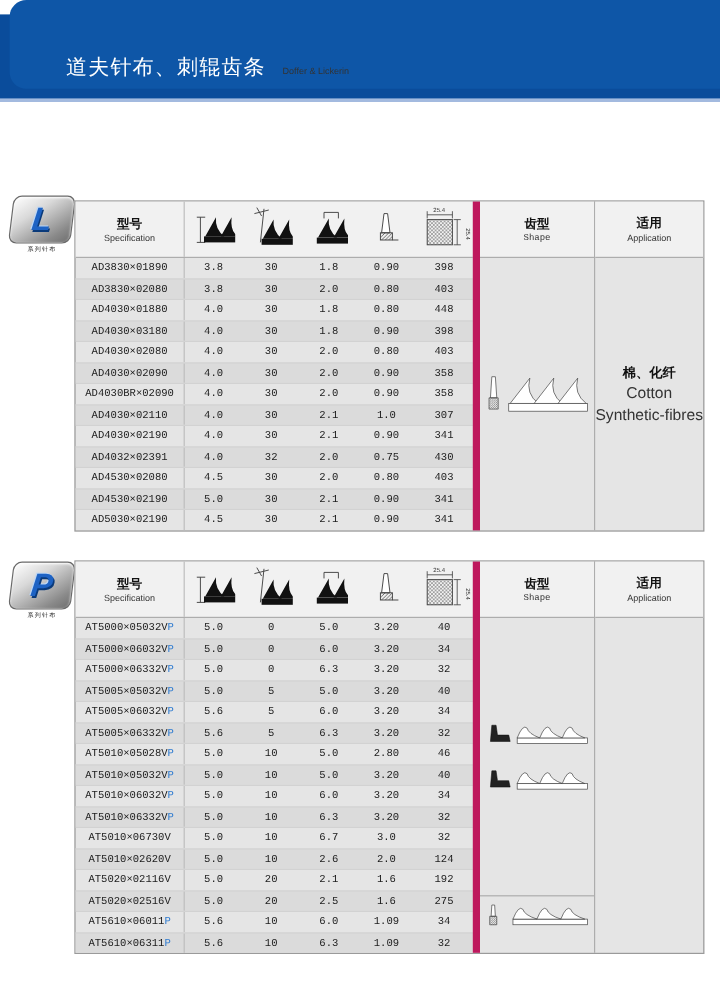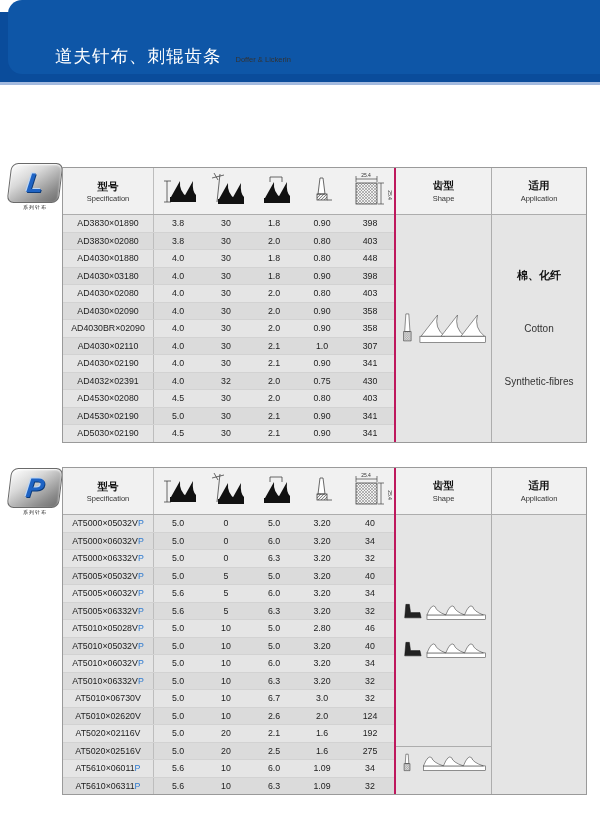--- a/index.html
+++ b/index.html
@@ -21,47 +21,47 @@
               border:1px solid #6a6a6a;border-radius:7px;transform:skewX(-7deg);
               display:flex;align-items:center;justify-content:center;box-shadow:inset 0 1px 2px #fff;}
   .logo-letter{font-size:27px;line-height:1;font-weight:bold;font-style:italic;color:#1E63C4;
                text-shadow:1px 1px 0 #0a3a7a, -1px -1px 0 #bcd6f5;}
   .logo-cap{font-size:5px;color:#222;margin-top:1px;letter-spacing:1px;white-space:nowrap;}
 
   
   .tbl{position:absolute;left:62px;width:523px;display:flex;border:1px solid #9a9a9a;background:#e5e5e5;}
   .tbl1{top:167px;} .tbl2{top:467px;}
   .col-main{width:331px;display:flex;flex-direction:column;}
-  .col-shape{width:95px;border-left:2px solid #be185d;border-right:1px solid #adadad;display:flex;flex-direction:column;}
+  .col-shape{width:95px;border-left:6px solid #be185d;border-right:1px solid #adadad;display:flex;flex-direction:column;font-family:Liberation Mono, monospace;}
   .col-app{flex:1;display:flex;flex-direction:column;}
 
   .thead{height:46px;background:#F1F1F1;border-bottom:1px solid #adadad;display:flex;align-items:center;}
   .col-main .thead{width:100%;}
   .spec-th{width:90px;border-right:1px solid #bdbdbd;align-self:stretch;
            display:flex;flex-direction:column;align-items:center;justify-content:center;}
   .icon-th{flex:1;display:flex;align-items:center;justify-content:center;align-self:stretch;}
   .zh{font-size:10.5px;font-weight:bold;color:#111;}
   .en{font-size:7.5px;color:#333;}
   .hd-col{display:flex;flex-direction:column;align-items:center;justify-content:center;width:100%;gap:1px;}
 
   .tbody{display:flex;flex-direction:column;}
-  .trow{display:flex;height:16.5px;align-items:stretch;border-top:1px solid #d2d2d2;}
+  .trow{display:flex;height:16.5px;align-items:stretch;border-top:1px solid #d2d2d2;font-family:Liberation Mono, monospace;}
   .tbody .trow:first-child{border-top:none;}
   .trow:nth-child(even){background:#DBDBDB;}
   .cell{display:flex;align-items:center;justify-content:center;font-size:8.8px;color:#1c1c1c;}
   .spec-cell{width:90px;border-right:1px solid #bdbdbd;}
   .val-cell{flex:1;}
   .suffix-p{color:#2F7BD0;}
 
   .shape-body{flex:1;display:flex;flex-direction:column;align-items:center;justify-content:center;gap:6px;}
   .shape-sec1{height:231px;display:flex;flex-direction:column;align-items:center;justify-content:center;gap:8px;}
   .shape-sec2{height:32px;border-top:1px solid #adadad;display:flex;align-items:center;justify-content:center;}
-  .app-body{flex:1;display:flex;flex-direction:column;align-items:center;justify-content:center;gap:12px;text-align:center;}
+  .app-body{flex:1;display:flex;flex-direction:column;align-items:center;justify-content:center;gap:2px;text-align:center;}
   .app-zh{font-size:11px;font-weight:bold;color:#111;}
-  .app-en{font-size:10px;color:#333;line-height:1.25;margin-top:28px;}
+  .app-en{font-size:13px;color:#333;line-height:1.25;}
 
   svg{display:block;}
 </style>
 </head>
 <body>
 
 <div>
   <div class="hdr-back"></div>
   <div class="hdr-front"></div>
   <div class="hdr-title">

